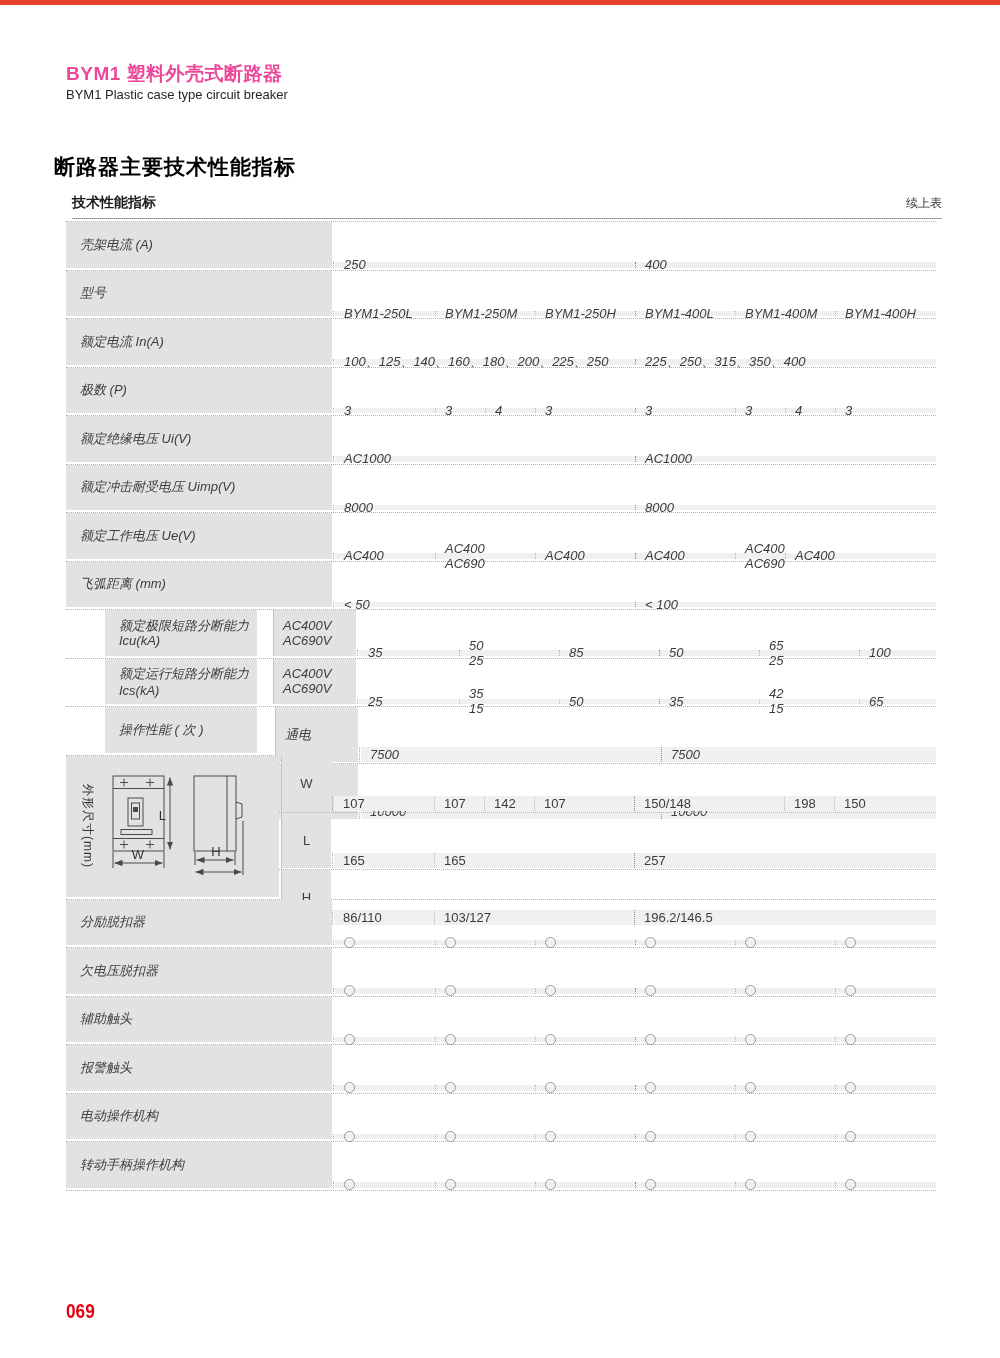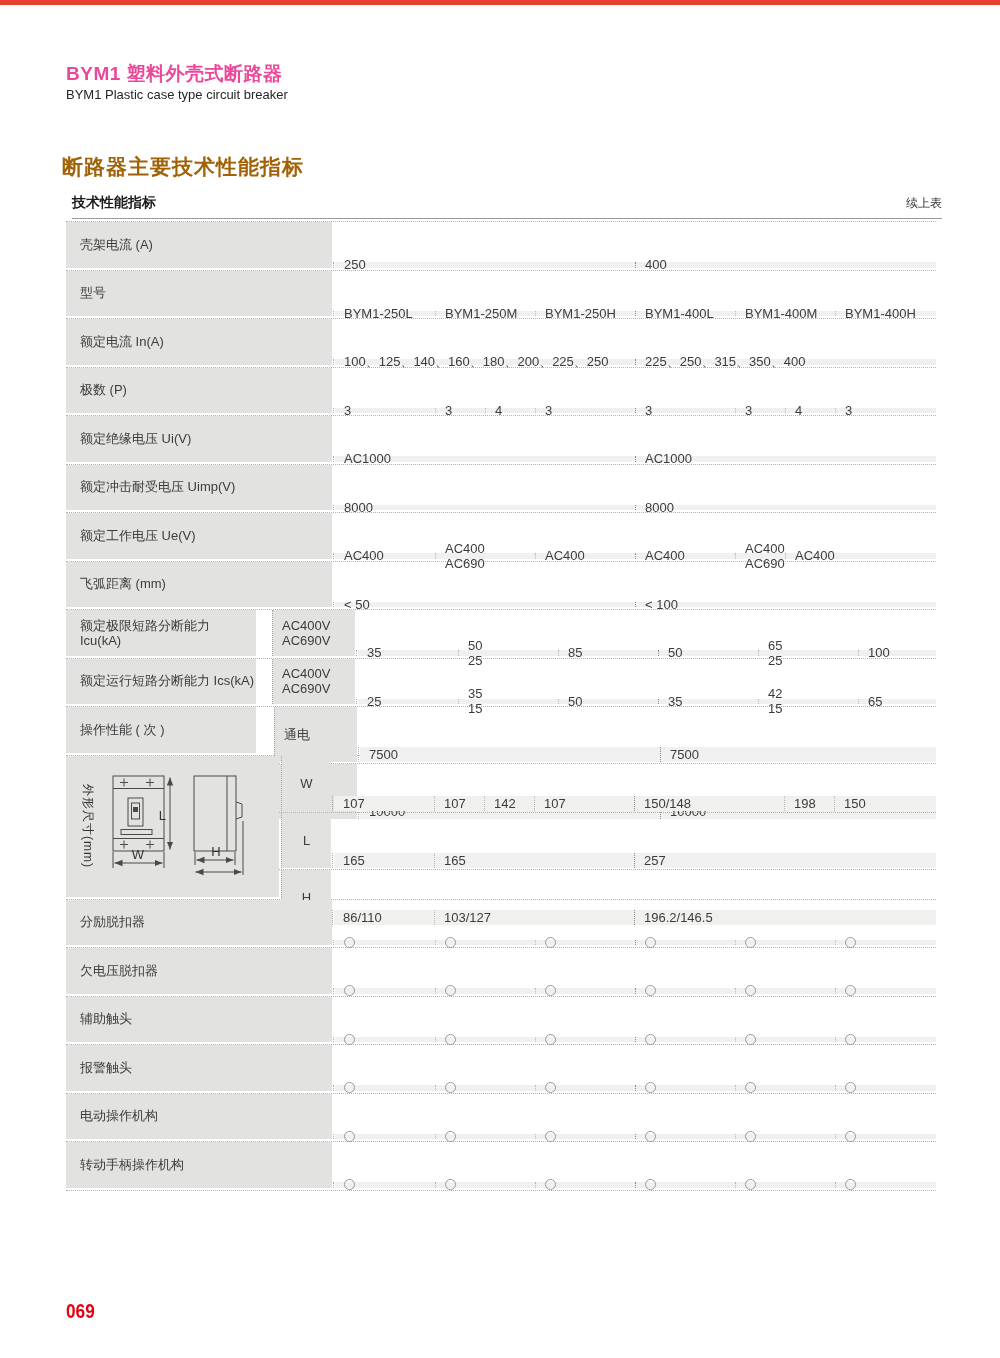--- a/index.html
+++ b/index.html
@@ -5,32 +5,32 @@
   * { margin:0; padding:0; box-sizing:border-box; }
   html,body { background:#ffffff; }
   body {
     width:1000px; height:1358px; position:relative;
     font-family:"Liberation Sans","DejaVu Sans",sans-serif;
     color:#3f3f3f; overflow:hidden;
   }
   .topbar { position:absolute; top:0; left:0; width:1000px; height:5px; background:#e8402f; }
   .title-cn { position:absolute; left:66px; top:61px; font-size:19px; font-weight:700; color:#ec4899; letter-spacing:0.5px; }
   .title-en { position:absolute; left:66px; top:87px; font-size:13px; color:#262626; }
-  .section-title { position:absolute; left:62px; top:153px; font-size:21px; font-weight:700; color:#a16207; letter-spacing:1px;font-family:Liberation Serif, serif; }
+  .section-title { position:absolute; left:54px; top:153px; font-size:21px; font-weight:700; color:#000000; letter-spacing:1px;font-family:Liberation Serif, serif; }
   .thead { position:absolute; left:72px; top:190px; width:870px; height:29px;
     border-bottom:1px solid #9a9a9a; display:flex; justify-content:space-between; align-items:flex-end; padding-bottom:6px; }
   .thead .caption { font-size:14px; font-weight:700; color:#1d1d1d; }
   .thead .note { font-size:12px; color:#333; }
 
   .spec-table { position:absolute; left:66px; top:221px; width:870px; border-top:1px dotted #b2b2b0; }
 
-  .trow { display:flex; align-items:stretch; height:48.5px; padding-bottom:2px; border-bottom:1px dotted #b2b2b0; }
+  .trow { display:flex; align-items:stretch; height:48.5px; padding-bottom:2px; border-bottom:1px dotted #b2b2b0;font-style:italic; }
   .lab, .lab1, .lab2, .lab2s, .dimlab { background:#e2e2e0; display:flex; align-items:center; font-size:13px; color:#3c3c3c; }
   .lab  { width:266px; padding-left:14px; }
-  .lab1 { width:190px; padding-left:14px; }
+  .lab1 { width:152px; padding-left:14px;margin-left:39px; }
   .lab2 { width:83px; margin-left:16px; border-left:1px dotted #a8a8a6; padding-left:9px; }
   .vals { flex:1; margin-left:1px; border-left:1px dotted #a8a8a6; padding-left:1px; display:flex; align-items:stretch;margin-top:40px; }
   .c { background:#f0f0ee; display:flex; align-items:center; padding-left:9px; font-size:13px; color:#3c3c3c; }
   .c100{width:100px}.c50{width:50px}.c150{width:150px}.c200{width:200px}.c300{width:300px}.cf{flex:1}
   .bl  { border-left:1px dotted #b8b8b6; }
   .blg { border-left:1px dotted #8a8a88; }
   .two { white-space:pre-line; line-height:15px; }
 
   
   .opcol { flex:1; display:flex; flex-direction:column; }

